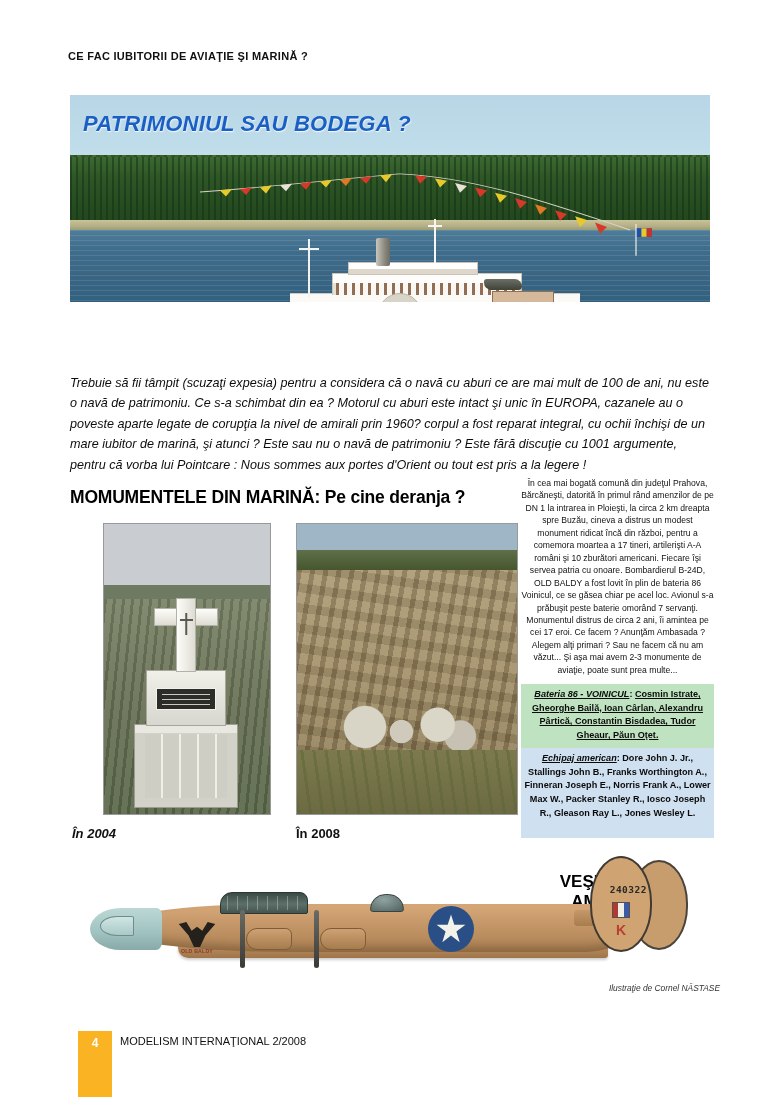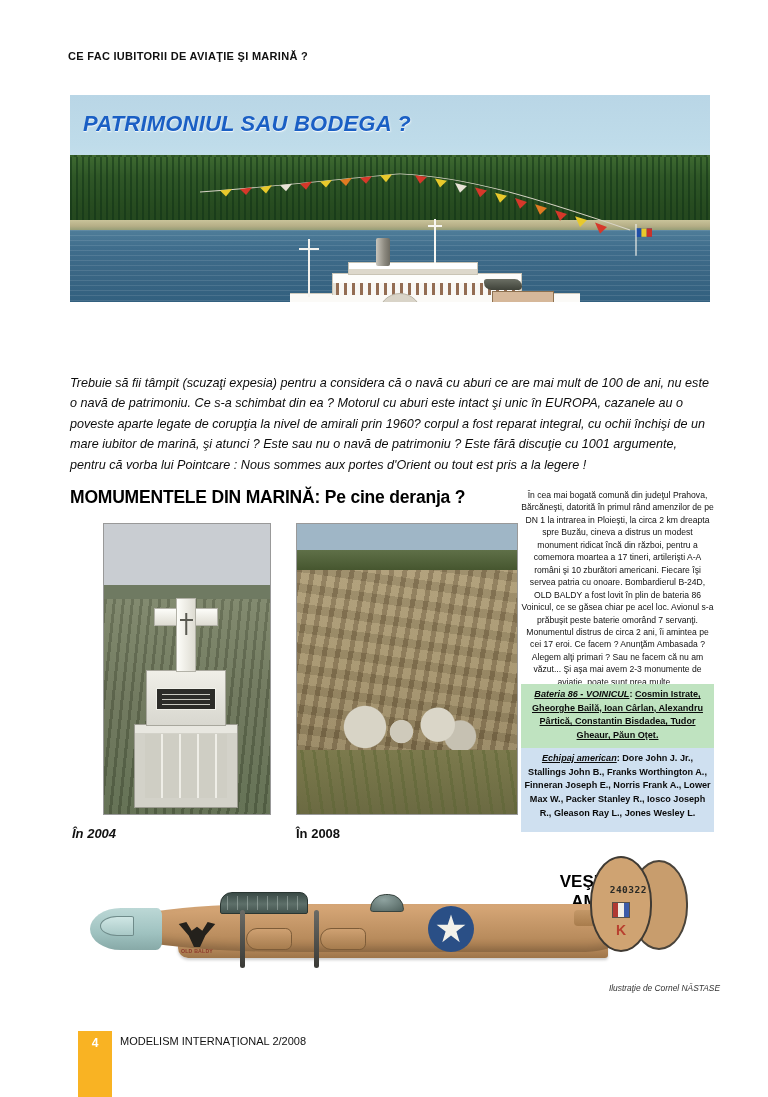--- a/index.html
+++ b/index.html
@@ -233,37 +233,37 @@
   }
 
   .cap {
     position:absolute; font-size:13px; font-weight:bold; color:#111;
   }
   .cap-2004 { left:72px; top:826px;font-style:italic; }
   .cap-2008 { left:296px; top:826px; }
 
   
   .rcol {
-    position:absolute; left:521px; top:489px; width:193px;
+    position:absolute; left:521px; top:477px; width:193px;
     font-size:8.6px; line-height:1.45; color:#111; text-align:center;
   }
 
   .box-green {
     position:absolute; left:521px; top:684px; width:193px;
     padding:4px 3px 5px;
     background:#bfe3c0;
     font-size:9.1px; line-height:1.5; text-align:center; color:#0a0a0a;
     font-weight:bold;
   }
   .box-green .nm { text-decoration:underline; }
   .box-green .ttl { font-style:italic; text-decoration:underline; }
 
   .box-blue {
     position:absolute; left:521px; top:748px; width:193px;
-    padding:4px 3px 12px;
+    padding:4px 3px 18px;
     background:#cfe0f0;
     font-size:9.1px; line-height:1.5; text-align:center; color:#0a0a0a;
     font-weight:bold;
   }
   .box-blue .ttl { font-style:italic; text-decoration:underline; }
 
   .eternal {
     position:absolute; left:521px; top:872px; width:193px;
     text-align:center; font-size:17px; font-weight:bold; color:#000;
   }

